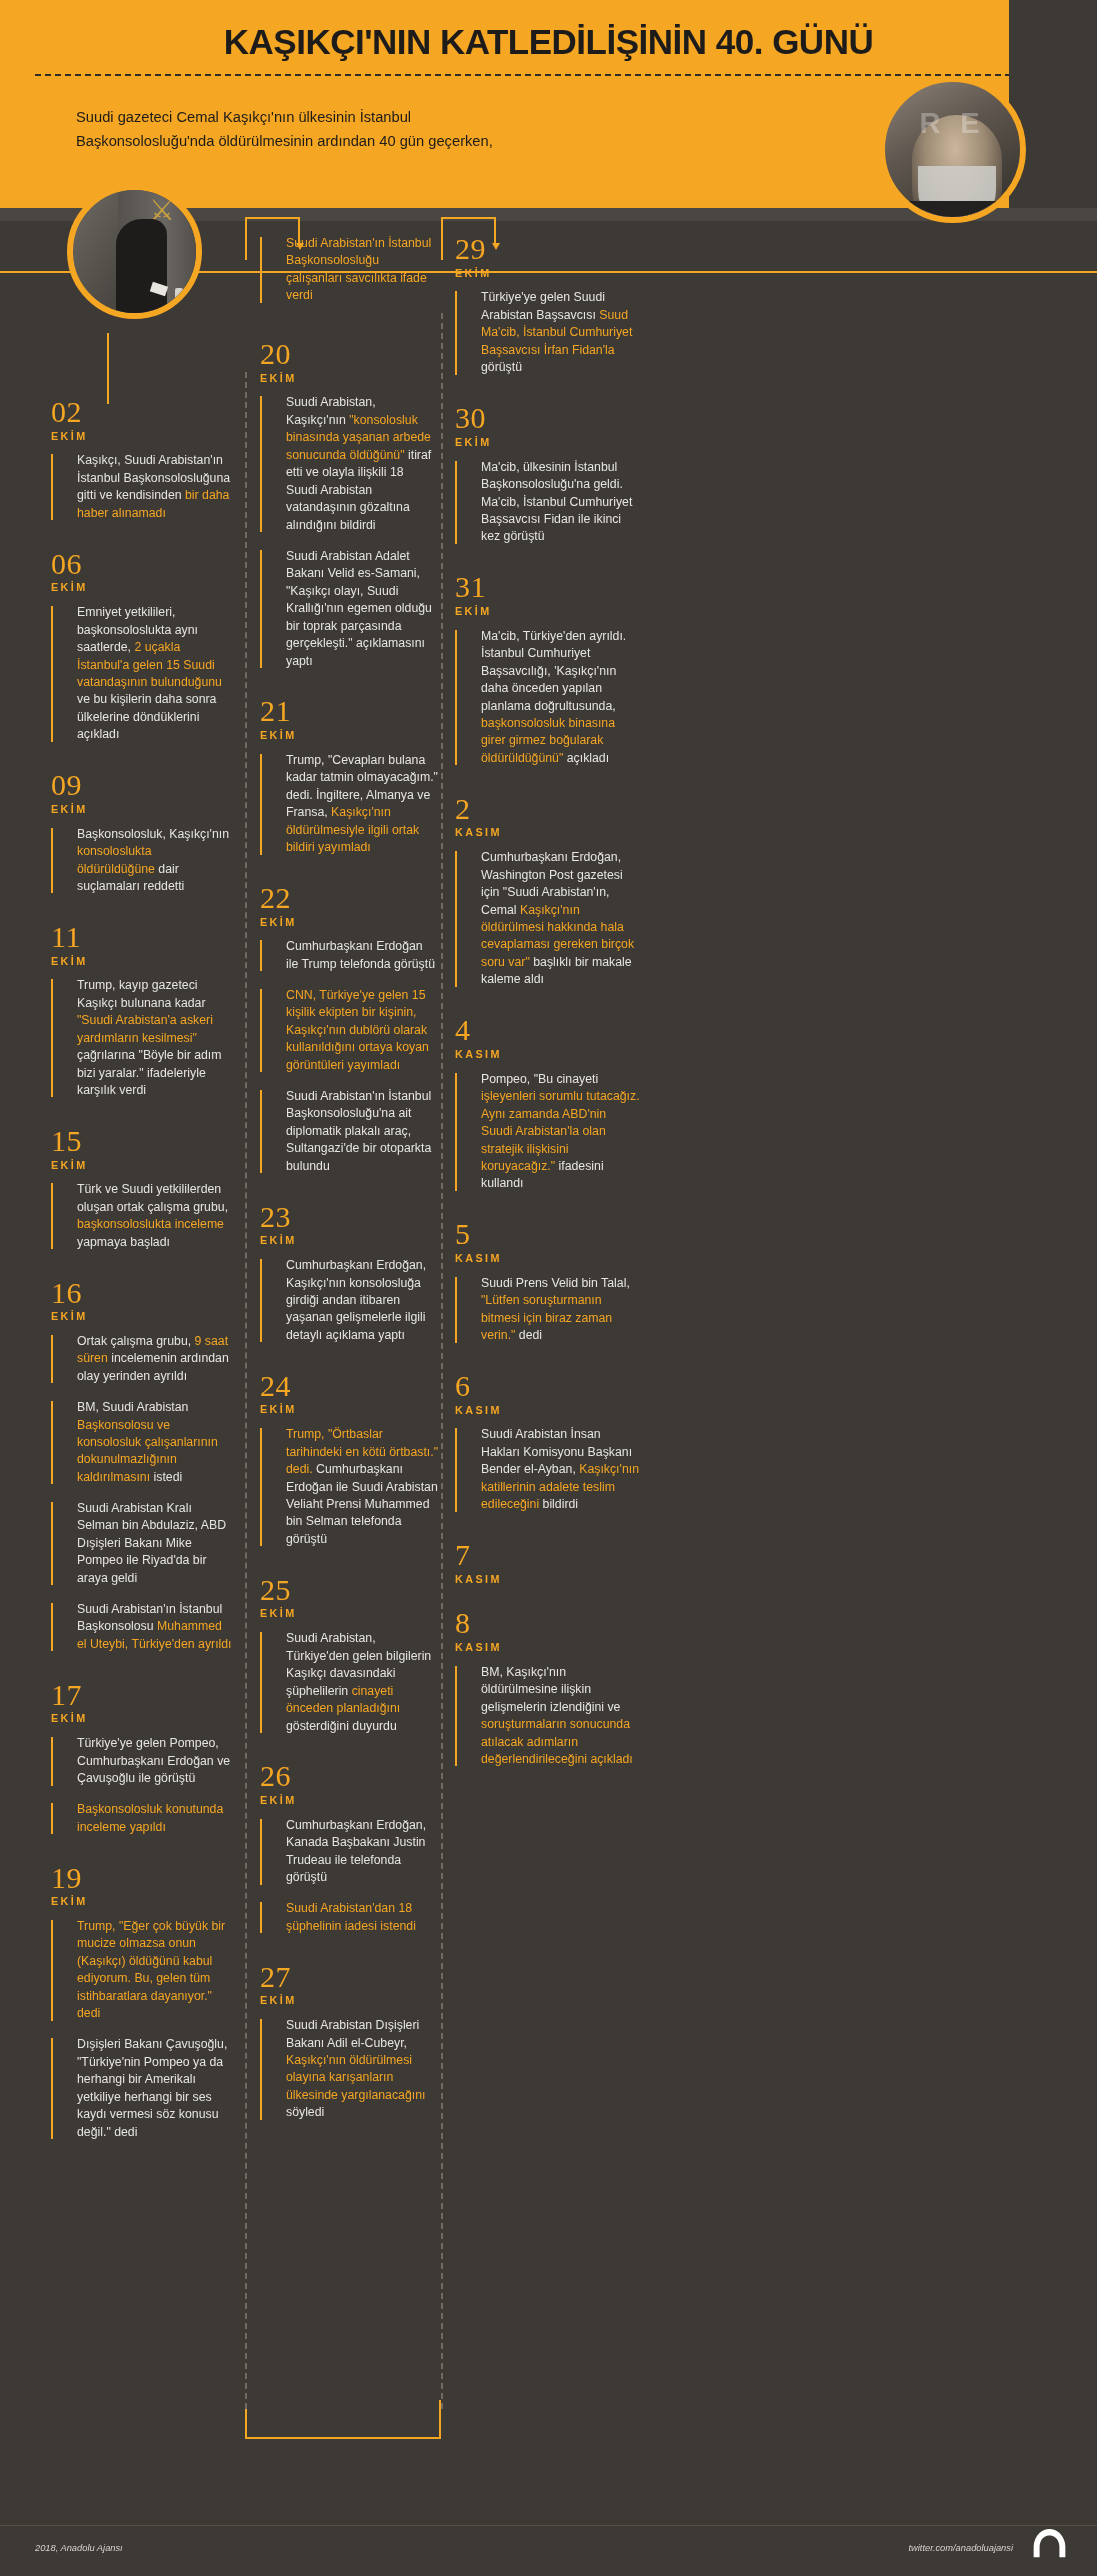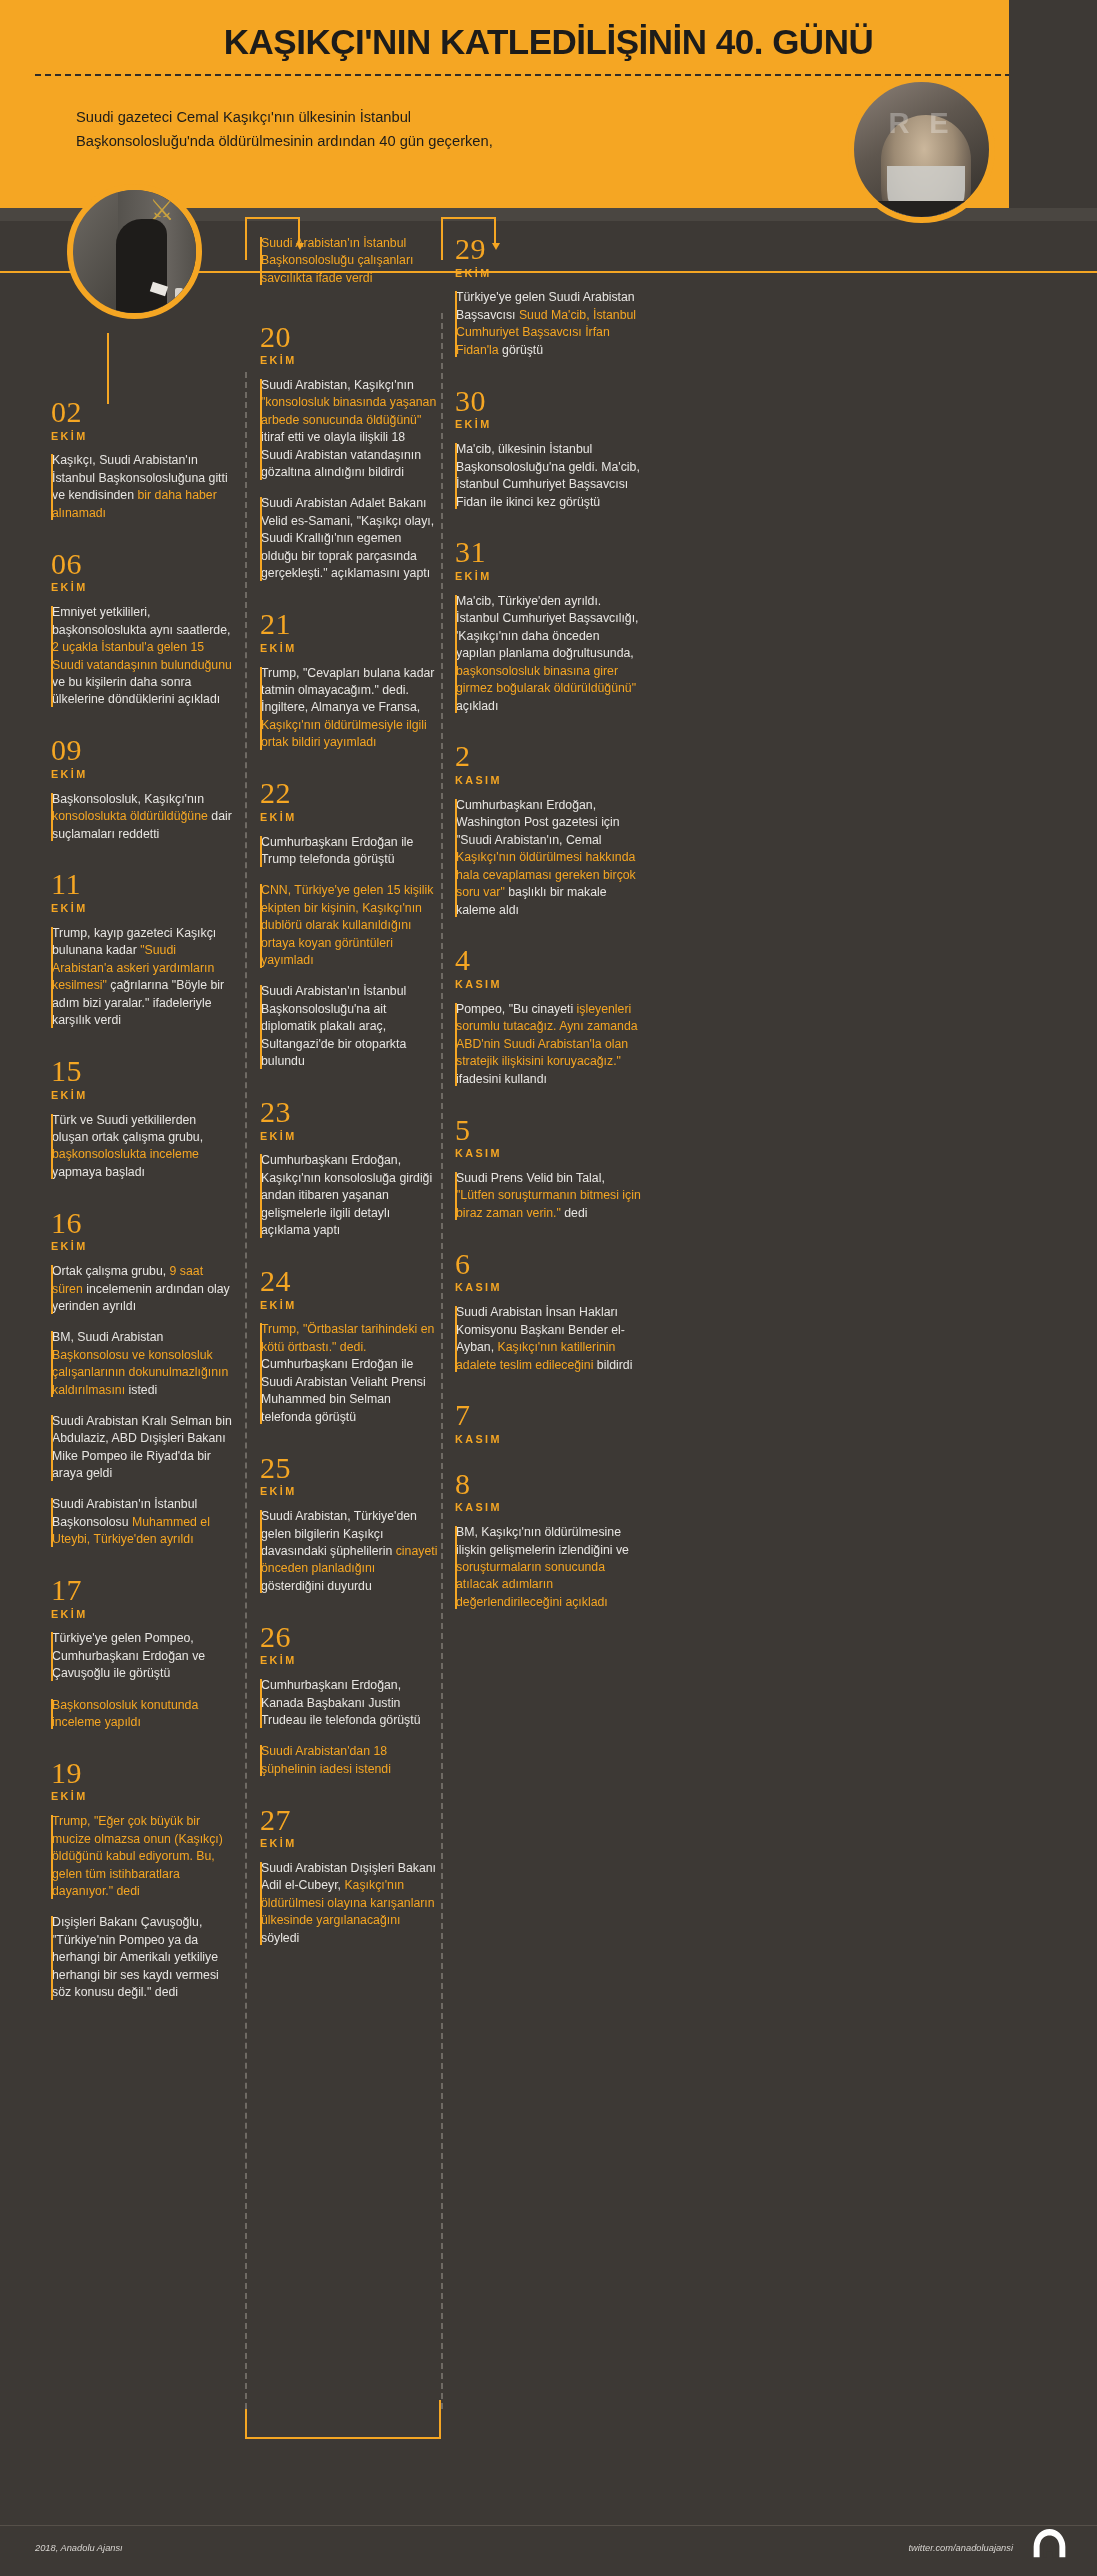--- a/index.html
+++ b/index.html
@@ -31,21 +31,21 @@
     border-top: 2.9px dashed #2e2c29;
   }
   .header-sub {
     position: absolute; left: 76px; top: 106px; width: 646px;
     font-size: 14.7px; line-height: 1.62; color: #1d1c1a;
   }
   .header-sub div { white-space: nowrap; }
 
   
   .portrait {
-    position: absolute; left: 848px; top: 76px;
+    position: absolute; left: 879px; top: 76px;
     width: 147px; height: 147px; border-radius: 50%;
     border: 6.9px solid #f5a623;
     background: linear-gradient(150deg,#8c8178 0%,#5f574f 40%,#2f2c28 100%);
     overflow: hidden; z-index: 6;
   }
   .portrait .face {
     position: absolute; left: 27.4px; top: 33px; width: 90px; height: 114px;
     border-radius: 45px 45px 39px 39px;
     background: radial-gradient(ellipse at 48% 30%, #cbb79c 0%, #9d8b74 45%, #5c5248 80%);
   }
@@ -123,21 +123,21 @@
   .entry { position: relative; margin-bottom: 0; }
   .date-num {
     font-size: 30px; line-height: 0.96; color: #f5a623; font-weight: 300;
     font-family: Liberation Serif, serif; letter-spacing: 0.5px;
   }
   .date-mon {
     font-size: 10.8px; font-weight: 700; letter-spacing: 2.4px;
     color: #f5a623; margin-top: 2.9px; margin-bottom: 10.8px;
   }
   .para {
-    position: relative; padding-left: 1px; margin-bottom: 13.7px;
+    position: relative; padding-left: 26px; margin-bottom: 13.7px;
     font-size: 12.3px; line-height: 1.42; color: #e7e5e2;
   }
   .para::before {
     content: ""; position: absolute; left: 0; top: 2px; bottom: 2px;
     width: 2px; background: #f5a623;
   }
   .para .hl { color: #f5a623; }
 
   
   .arrow-hook {

